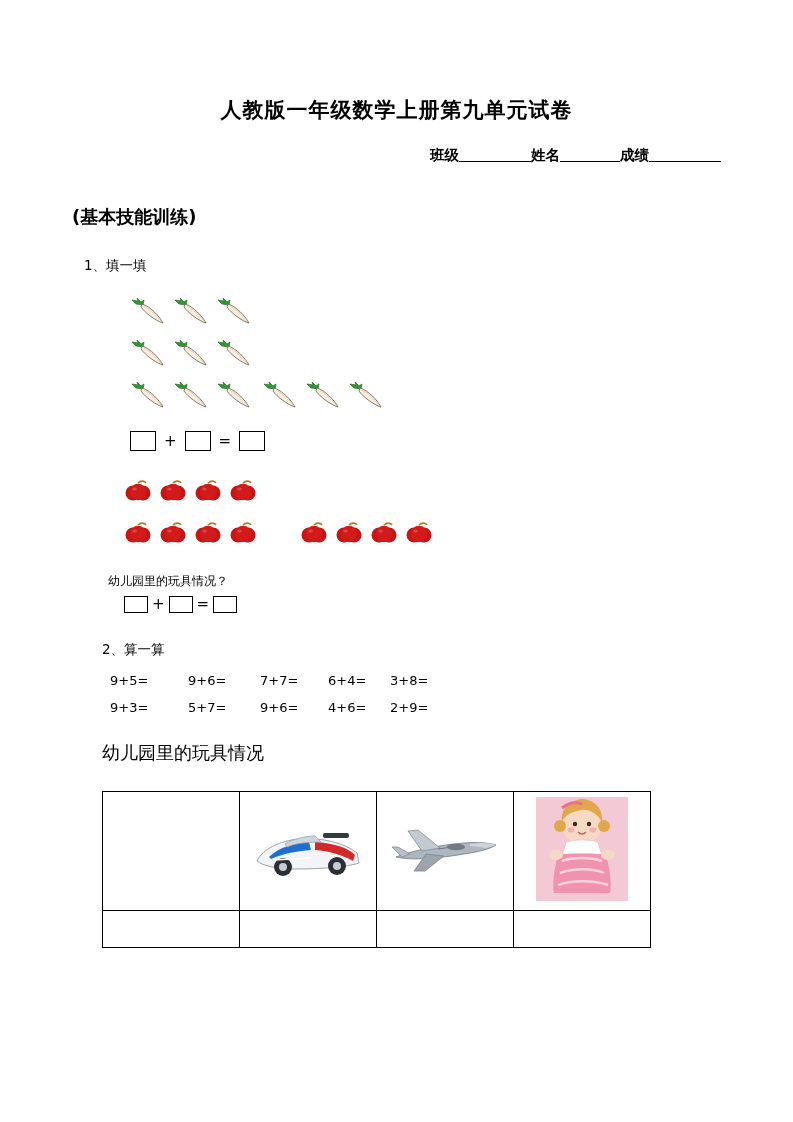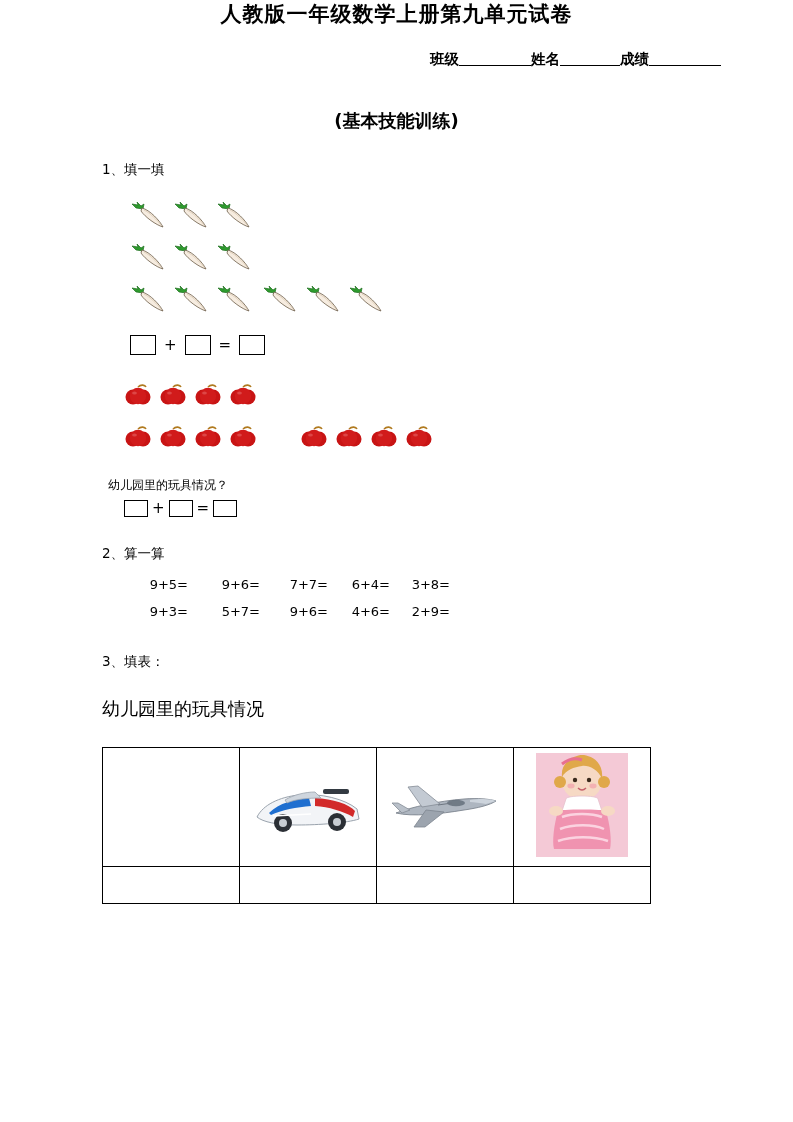--- a/index.html
+++ b/index.html
@@ -21,49 +21,50 @@
     height: 1122px;
     box-sizing: border-box;
     padding: 0 72px;
   }
   .doc-title {
     text-align: center;
     font-family: "DejaVu Sans", sans-serif;
     font-weight: bold;
     font-size: 21px;
     letter-spacing: 1px;
+    margin-top: 96px;
   }
   .info-line {
     text-align: right;
     font-family: "DejaVu Sans", sans-serif;
     font-weight: bold;
     font-size: 14.5px;
     margin-top: 22px;
   }
   .info-line .blank {
     display: inline-block;
     border-bottom: 1.5px solid #000;
     height: 15px;
     vertical-align: -2px;
   }
   .blank-a { width: 72px; }
   .blank-b { width: 60px; }
   .blank-c { width: 72px; }
   .section-title {
-    text-align: center;
+    text-align: left;
     font-family: "DejaVu Sans", sans-serif;
     font-weight: bold;
     font-size: 18px;
     margin-top: 40px;
   }
   .q-label {
     font-family: "DejaVu Sans", sans-serif;
     font-size: 13.5px;
     margin-top: 28px;
-    margin-left: 30px;
+    margin-left: 12px;
   }
   .q-label.indent {
     margin-left: 30px;
   }
   
   .veg-area {
     position: relative;
     margin-top: 22px;
     height: 120px;
   }
@@ -120,21 +121,20 @@
     margin-left: 38px;
     font-family: "DejaVu Sans", sans-serif;
     font-size: 13px;
   }
   .calc-row {
     display: flex;
     margin-bottom: 12px;
   }
   .calc-row span {
     display: inline-block;
-    text-align: right;
   }
   .calc-row span:nth-child(1) { width: 78px; }
   .calc-row span:nth-child(2) { width: 72px; }
   .calc-row span:nth-child(3) { width: 68px; }
   .calc-row span:nth-child(4) { width: 62px; }
   .calc-row span:nth-child(5) { width: 60px; }
   .table-note {
     font-family: "DejaVu Sans", sans-serif;
     font-size: 18px;
     margin-top: 26px;
@@ -469,21 +469,20 @@
     </div>
     <div class="calc-row">
       <span>9+3=</span>
       <span>5+7=</span>
       <span>9+6=</span>
       <span>4+6=</span>
       <span>2+9=</span>
     </div>
   </div>
 
-  <div class="q-label indent" style="margin-top:34px;">3、填表：</div>
 
   <div class="table-note">幼儿园里的玩具情况</div>
 
   <table class="toy-table">
     <tbody>
         <tr>
       <td></td>
       <td>
         <span class="toy-img">
           <svg width="118" height="64" viewBox="0 0 118 64">

